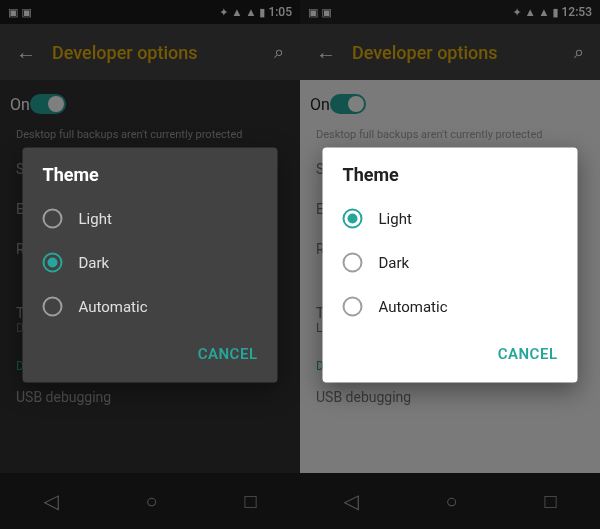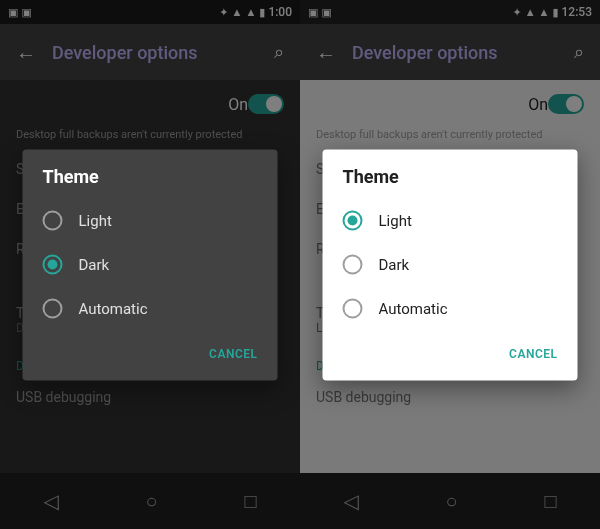--- a/index.html
+++ b/index.html
@@ -48,43 +48,43 @@
       align-items: center;
       padding: 0 16px;
       gap: 16px;
     }
     .screen-left .toolbar { background: #424242; }
     .screen-right .toolbar { background: #424242; }
     .toolbar-title {
       flex: 1;
       font-size: 18px;
       font-weight: 500;
-      color: #c4b5fd;
+      color: #eab308;
     }
     .toolbar-icon { color: #fff; font-size: 18px; cursor: pointer; }
     .back-arrow { font-size: 20px; color: #fff; cursor: pointer; }
     
     .content-bg {
       position: absolute;
       top: 80px;
       left: 0;
       right: 0;
       bottom: 56px;
       padding: 0;
       overflow: hidden;
     }
     .screen-left .content-bg { background: #303030; }
     .screen-right .content-bg { background: #f5f5f5; }
     
     .on-row {
       height: 48px;
       display: flex;
       align-items: center;
-      justify-content: flex-end;
-      padding: 0 16px;
+      justify-content: flex-start;
+      padding: 0 10px;
     }
     .on-label { font-size: 16px; color: #fff; }
     .screen-right .on-label { color: #212121; }
     
     .toggle {
       width: 36px;
       height: 20px;
       border-radius: 10px;
       background: #26a69a;
       position: relative;
@@ -169,21 +169,21 @@
     .radio-label { font-size: 15px; }
     .screen-left .radio-label { color: #e0e0e0; }
     .screen-right .radio-label { color: #212121; }
     
     .dialog-actions {
       display: flex;
       justify-content: flex-end;
       padding: 8px 12px 4px;
     }
     .cancel-btn {
-      font-size: 12px;
+      font-size: 15px;
       font-weight: 600;
       color: #26a69a;
       padding: 8px 8px;
       cursor: pointer;
       letter-spacing: 0.5px;
       text-transform: uppercase;
     }
     
     .bottom-nav {
       position: absolute;
@@ -215,21 +215,21 @@
   <div class="status-bar">
     <div class="status-icons">
       <span>▣</span>
       <span>▣</span>
     </div>
     <div class="status-icons">
       <span>✦</span>
       <span>▲</span>
       <span>▲</span>
       <span>▮</span>
-      <span class="status-time">1:00</span>
+      <span class="status-time">1:05</span>
     </div>
   </div>
 
   <div class="toolbar">
     <span class="back-arrow">←</span>
     <span class="toolbar-title">Developer options</span>
     <span class="toolbar-icon">⌕</span>
   </div>
 
   <div class="content-bg">

